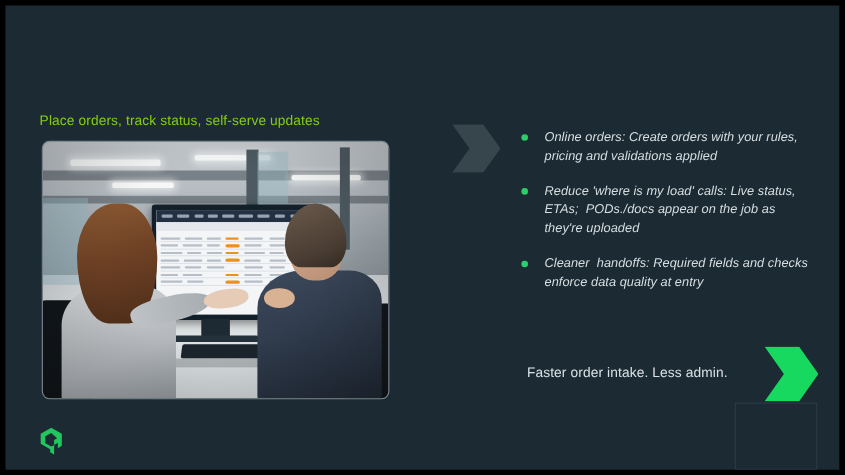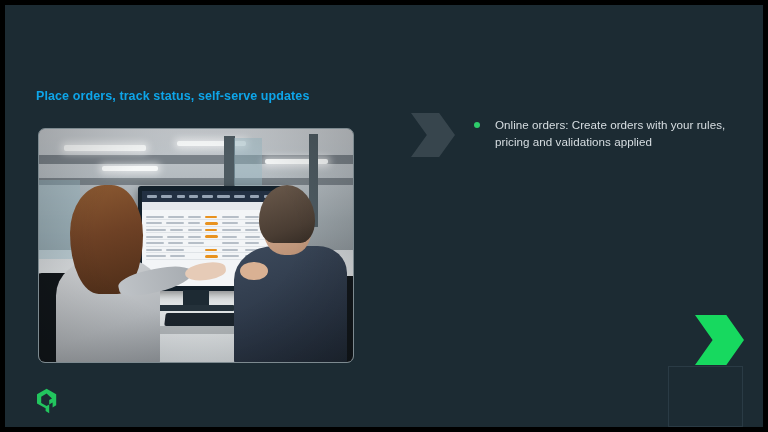--- a/index.html
+++ b/index.html
@@ -33,24 +33,24 @@
     font-size: 38px;
     font-weight: 400;
     letter-spacing: -0.3px;
     color: #f2f5f6;
     line-height: 1;
     white-space: nowrap;
   }
   .page-subtitle {
     position: absolute;
     left: 31px;
-    top: 84px;
+    top: 98px;
     font-size: 12.5px;
-    font-weight: 700;
-    color: #0ea5e9;
+    font-weight: 400;
+    color: #84cc16;
     letter-spacing: 0.1px;
     white-space: nowrap;
   }
 
   
   .photo-frame {
     position: absolute;
     left: 33px;
     top: 123px;
     width: 316px;
@@ -204,20 +204,21 @@
     left: 690px; top: 310px; width: 49px; height: 50px;
     background: #17d95f;
   }
 
   
   .bullets {
     position: absolute;
     left: 466px;
     top: 111px;
     width: 268px;
+    font-style: italic;
   }
   .bullet-item {
     position: relative;
     padding-left: 24px;
     margin-bottom: 15px;
   }
   .bullet-dot {
     position: absolute;
     left: 3px;
     top: 6px;
@@ -382,22 +383,31 @@
     </div>
   </div>
 
   <div class="chevron chevron-gray"></div>
 
   <div class="bullets">
     <div class="bullet-item">
       <span class="bullet-dot"></span>
       <span class="bullet-text">Online orders: Create orders with your rules, pricing and validations applied</span>
     </div>
+    <div class="bullet-item">
+      <span class="bullet-dot"></span>
+      <span class="bullet-text">Reduce 'where is my load' calls: Live status, ETAs;  PODs./docs appear on the job as they're uploaded</span>
+    </div>
+    <div class="bullet-item">
+      <span class="bullet-dot"></span>
+      <span class="bullet-text">Cleaner  handoffs: Required fields and checks enforce data quality at entry</span>
+    </div>
   </div>
 
+  <div class="tagline">Faster order intake. Less admin.</div>
 
   <div class="chevron chevron-green"></div>
 
   <div class="placeholder-box"></div>
 
   <svg class="logo" viewBox="0 0 24 26">
     <path d="M11.6 0.8 L21.2 6.3 L21.2 17.3 L17.6 19.4 L17.6 14.6 L14.2 16.6 L14.2 25.2 L10.6 23.1 L10.6 20.3 L2.0 15.4 L2.0 6.3 Z
              M11.6 5.6 L6.2 8.7 L6.2 14.9 L11.6 18.0 L14.2 16.5 L14.2 12.0 L17.0 10.4 Z" fill="#22c55e" fill-rule="evenodd"></path>
   </svg>
 

